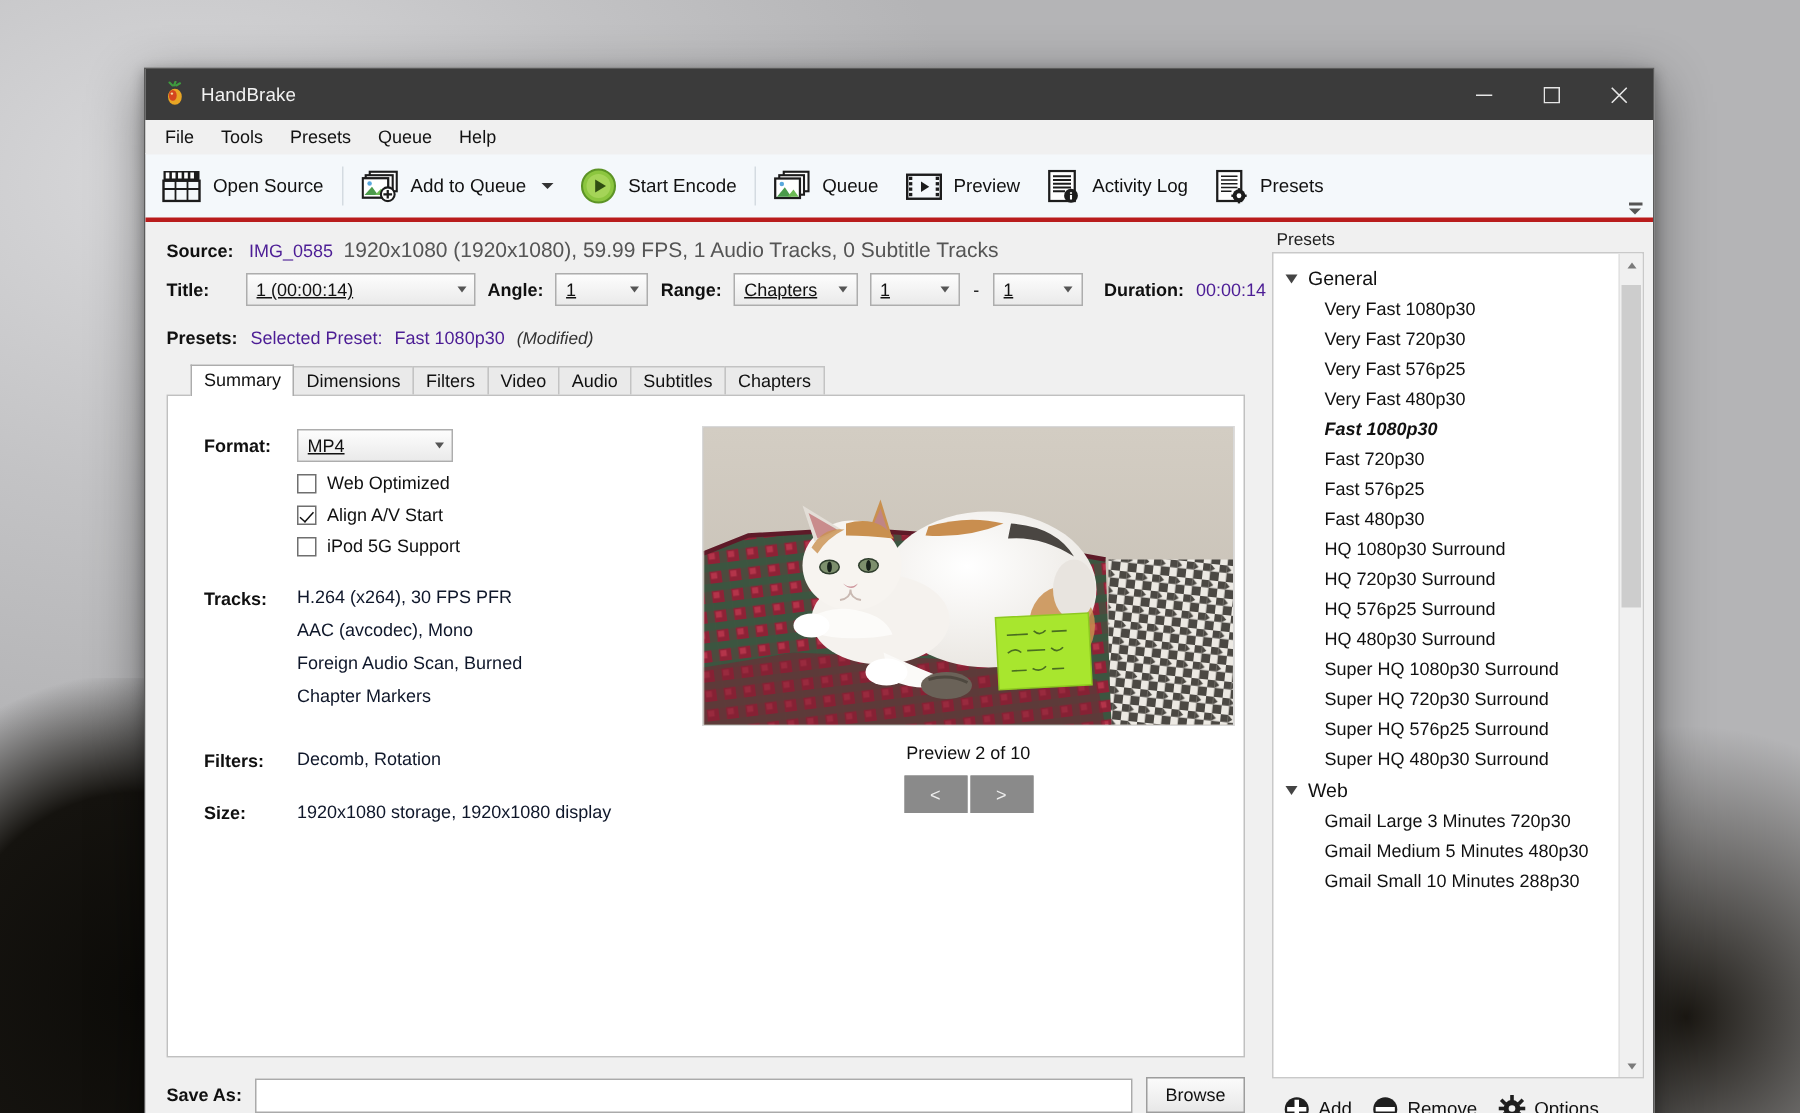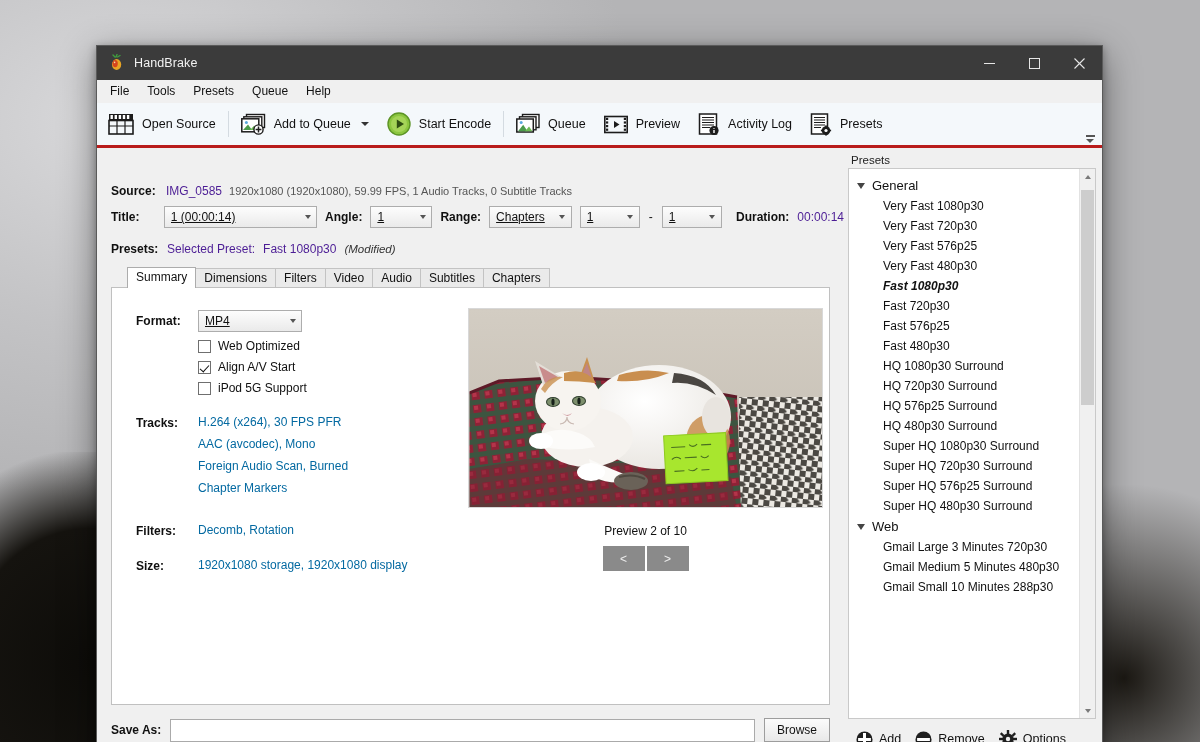--- a/index.html
+++ b/index.html
@@ -101,21 +101,21 @@
   .right {
     flex:0 0 258px; background:#f0f0f0; display:flex; flex-direction:column;
     padding:6px 6px 4px 4px;
   }
 
   
   .src-row { display:flex; align-items:baseline; padding:10px 0 0 14px; gap:7px; }
   .lab { font-size:12px; font-weight:bold; color:#101010; }
   .lab-w { width:48px; text-align:left; }
   .val { font-size:12px; color:#4c1d95; }
-  .dim { font-size:11px; color:#555;margin-top:27px; }
+  .dim { font-size:14px; color:#555; }
 
   .title-row { display:flex; align-items:center; padding:8px 0 0 14px; gap:8px; }
 
   .combo {
     background:linear-gradient(#fdfdfd,#eaeaea);
     border:1px solid #adadad; height:22px; display:flex; align-items:center;
     padding:0 0 0 6px; font-size:12px; color:#111; position:relative; cursor:default;text-decoration:underline;
   }
   .combo .cv { flex:1 1 auto; overflow:hidden; white-space:nowrap; }
   .combo .arw {
@@ -160,30 +160,30 @@
     position:relative; flex:0 0 13px;
   }
   .chkbox.on::after {
     content:""; position:absolute; left:3px; top:1px; width:4px; height:8px;
     border:solid #101010; border-width:0 1.7px 1.7px 0; transform:rotate(42deg);
   }
   .chk-lbl { font-size:12px; color:#101010; }
 
   .sec { margin-top:20px; display:flex; }
   .sec .sl { width:62px; font-size:12px; font-weight:bold; color:#101010; flex:0 0 62px; padding-top:1px;}
-  .sec .sv { font-size:12px; color:#0369a1; }
+  .sec .sv { font-size:12px; color:#0f172a; }
   .sec .sv div { margin-bottom:8px; }
   .sec .sv div:last-child { margin-bottom:8px; }
 
   .panel-right { flex:1 1 auto; padding-top:20px; display:flex; flex-direction:column; align-items:center; }
   .preview-frame {
     width:355px; height:200px; border:1px solid #d8d8d8; overflow:hidden; position:relative;
     background:#c9c3ba;
   }
-  .prev-cap { font-size:12px; color:#101010; margin-top:16px; }
+  .prev-cap { font-size:12px; color:#101010; margin-top:11px; }
   .prev-nav { display:flex; gap:2px; margin-top:8px; }
   .navbtn {
     width:42px; height:25px; background:#8a8a8a; color:#eee; font-size:12px;
     display:flex; align-items:center; justify-content:center; cursor:default;
     border:1px solid #8a8a8a;
   }
 
   
   .saveas { display:flex; align-items:center; gap:9px; padding:13px 14px 12px 14px; }
   .saveas .lab { flex:0 0 auto; }

